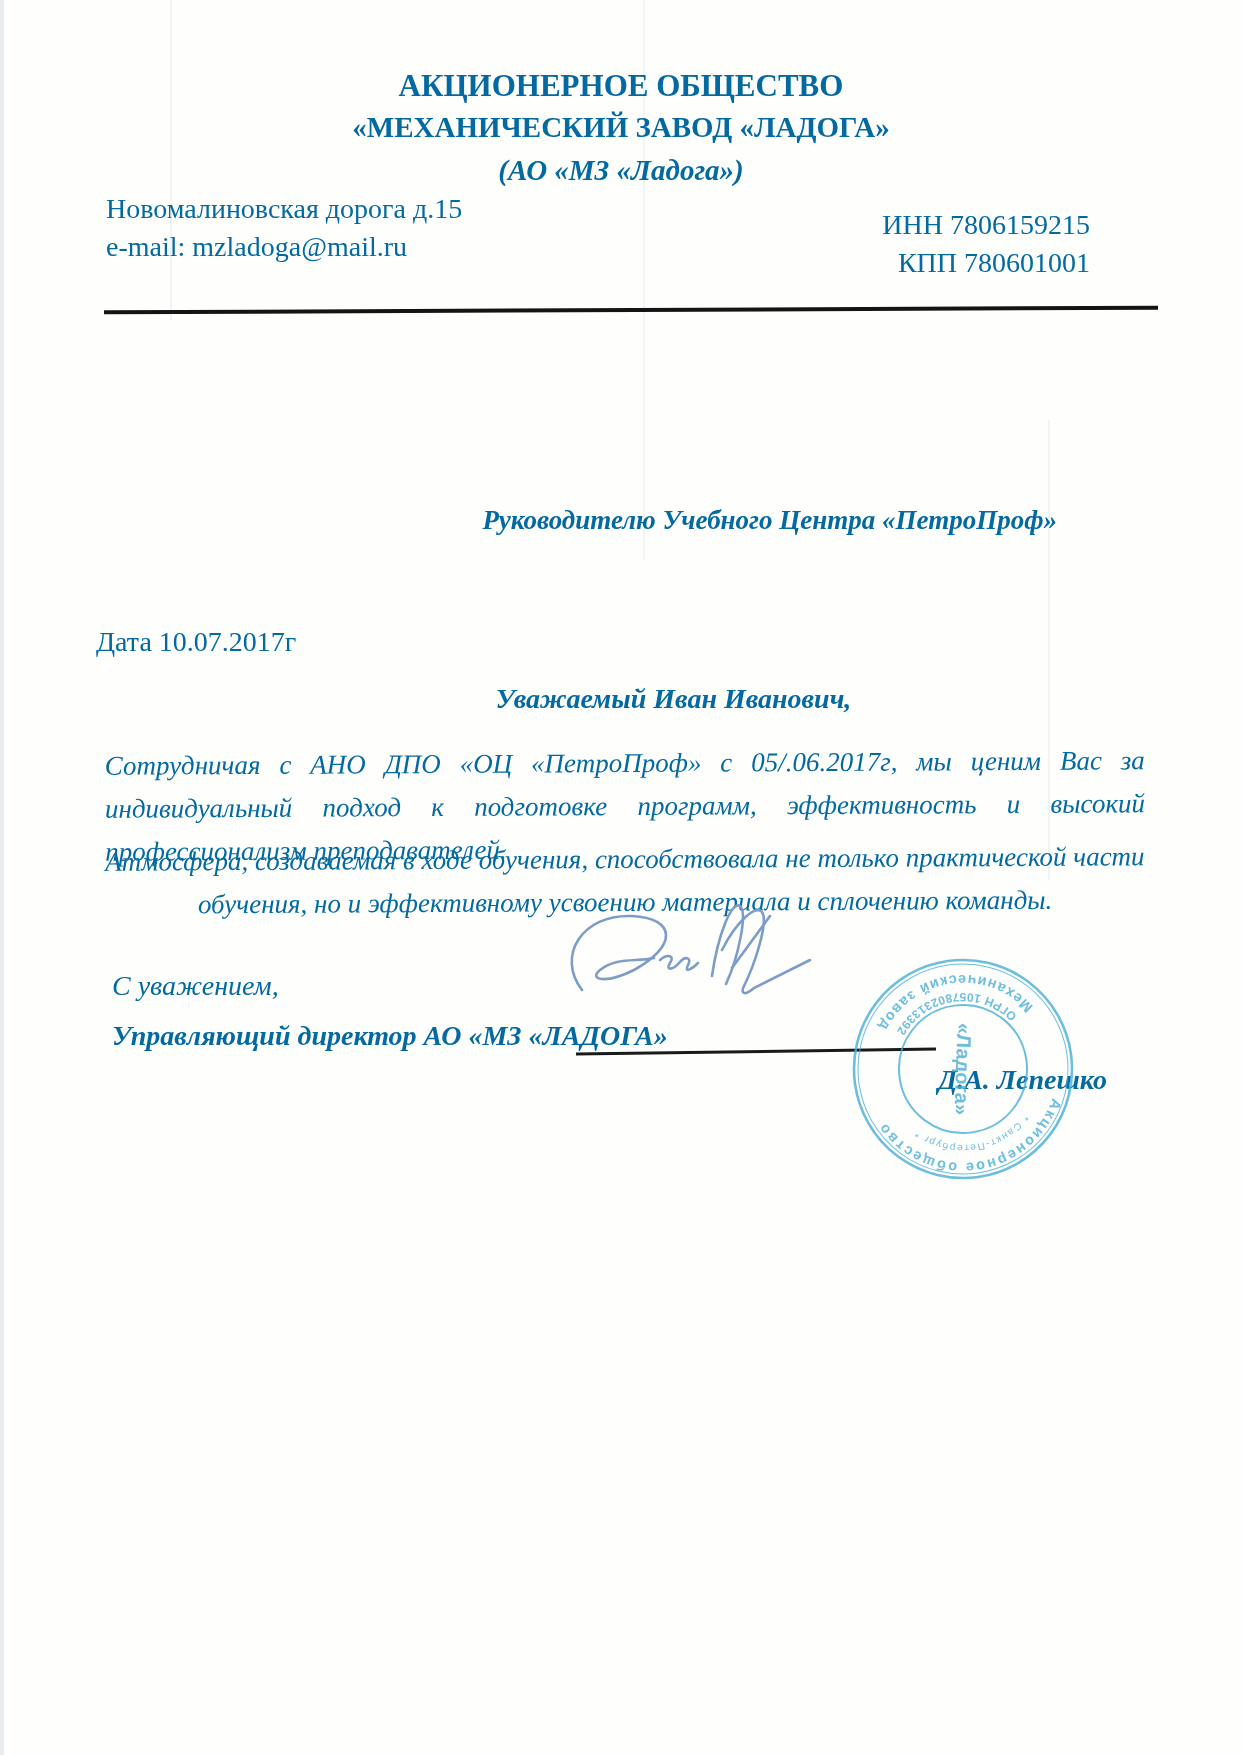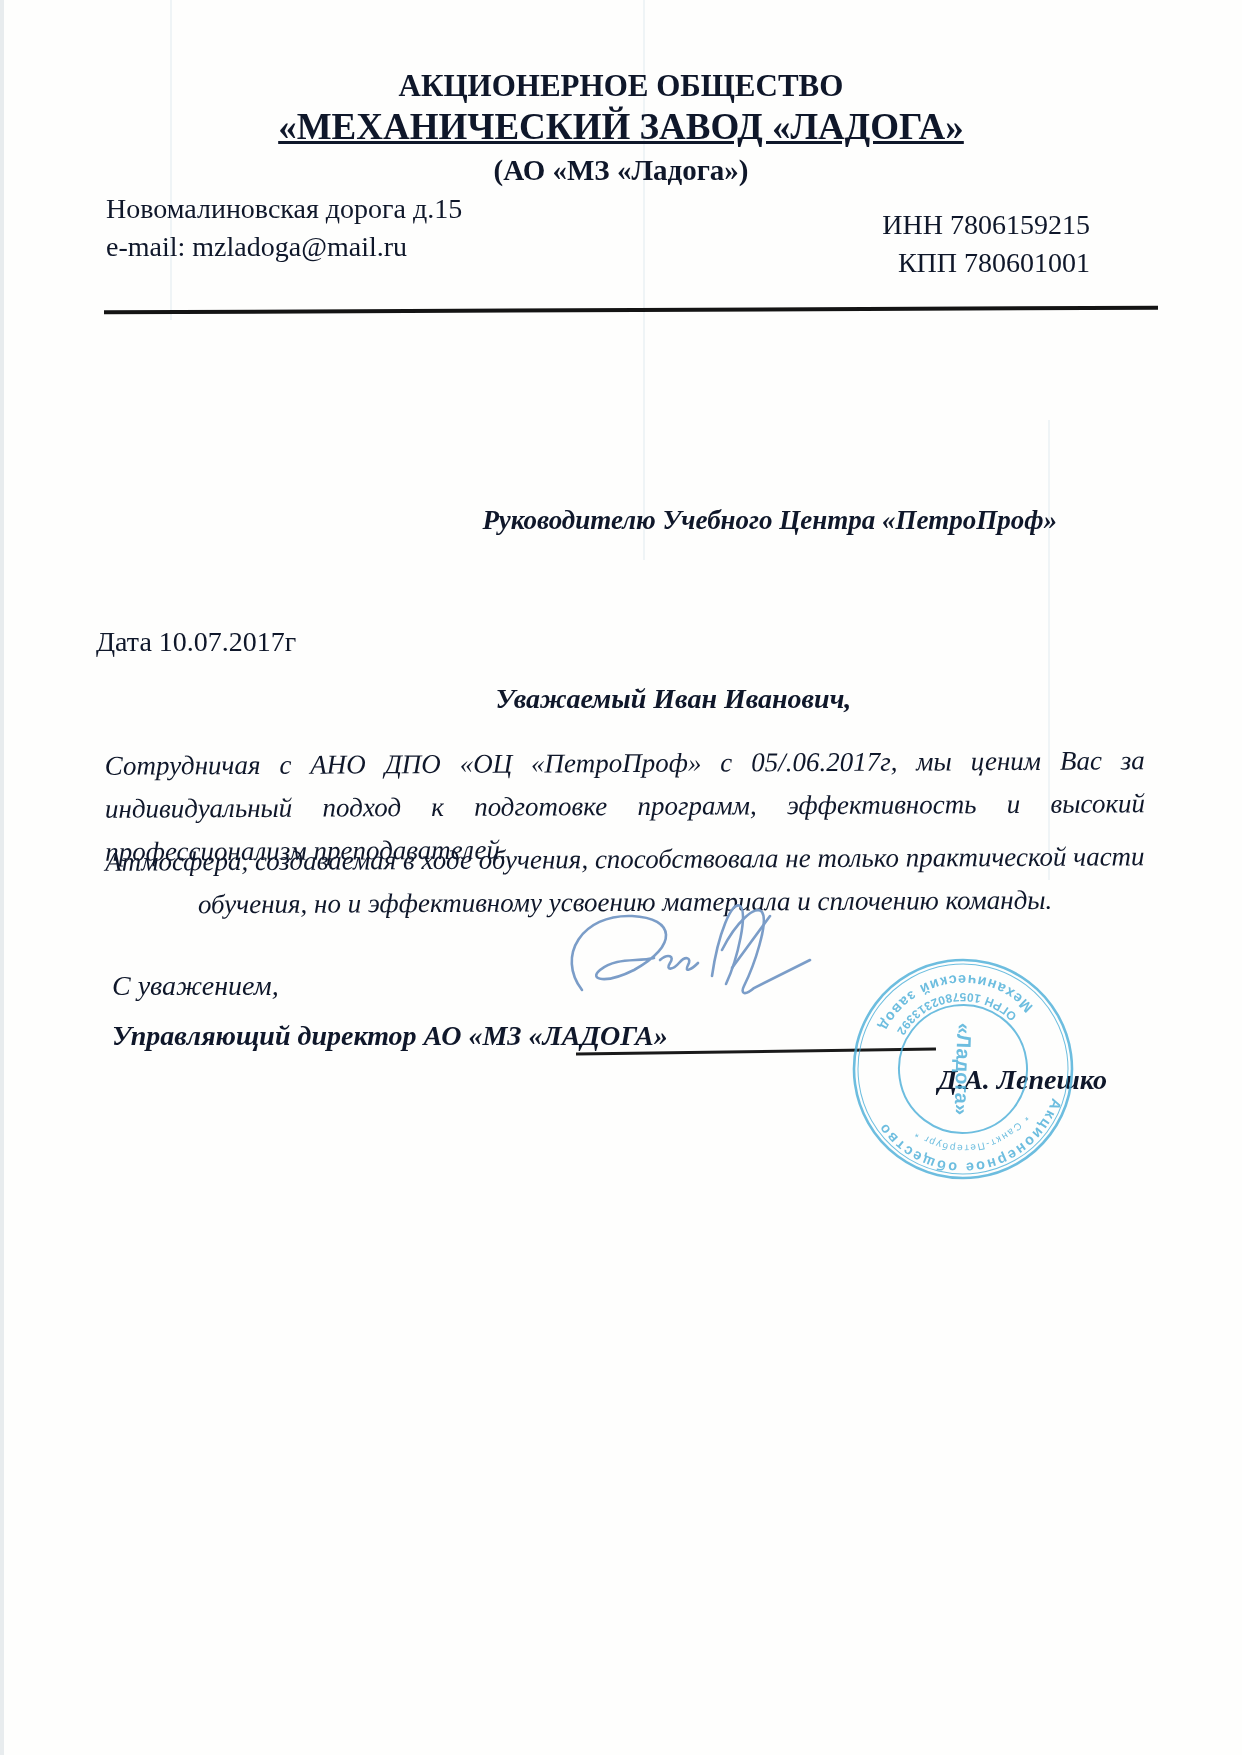--- a/index.html
+++ b/index.html
@@ -2,30 +2,30 @@
 <html><head>
 <meta charset="utf-8">
 <style>
   html,body{margin:0;padding:0;background:#ffffff;}
   .page{
     position:relative;
     width:1242px;height:1755px;
     background:#fefefd;
     overflow:hidden;
     font-family:"Liberation Serif", serif;
-    color:#0f172a;
+    color:#0369a1;
   }
   
   .streak{position:absolute;background:rgba(205,222,232,0.30);pointer-events:none;}
   .edge-strip{position:absolute;left:0;top:0;width:4px;height:100%;background:#e8ecee;}
 
   .header{position:absolute;top:66px;left:0;width:100%;text-align:center;font-weight:bold;}
   .header .h1{font-size:31px;line-height:40px;}
-  .header .h2{font-size:37px;line-height:42px;text-decoration:underline;}
-  .header .h3{font-size:29px;line-height:44px;}
+  .header .h2{font-size:29px;line-height:42px;}
+  .header .h3{font-size:29px;line-height:44px;font-style:italic;}
 
   .addr{position:absolute;left:106px;top:190px;font-size:28px;line-height:38px;}
   .ids{position:absolute;right:152px;top:190px;font-size:28px;line-height:38px;text-align:right;margin-top:16px;}
 
   .rule{position:absolute;left:104px;top:308px;width:1054px;height:4px;background:#141414;transform:rotate(-0.25deg);}
 
   .addressee{position:absolute;right:185px;top:505px;font-size:27px;font-weight:bold;font-style:italic;}
   .dateline{position:absolute;left:96px;top:626px;font-size:28px;}
   .salutation{position:absolute;left:0;top:683px;width:100%;box-sizing:border-box;padding-left:105px;text-align:center;font-size:28px;font-weight:bold;font-style:italic;}
 

